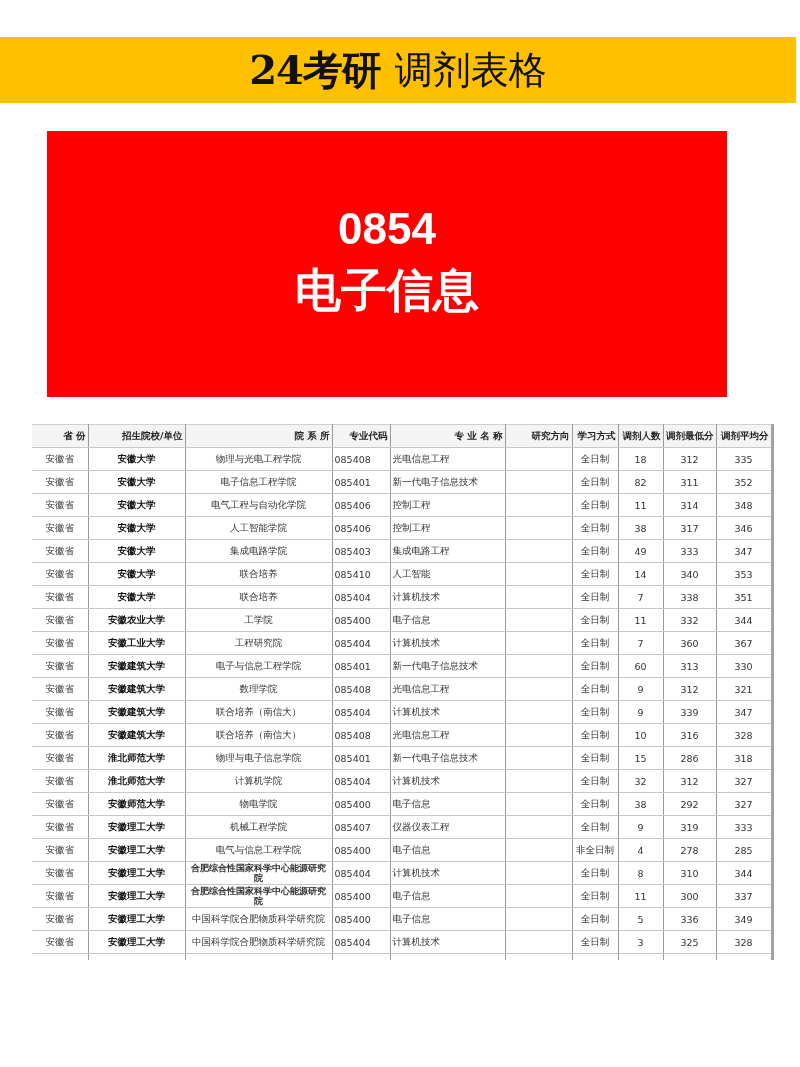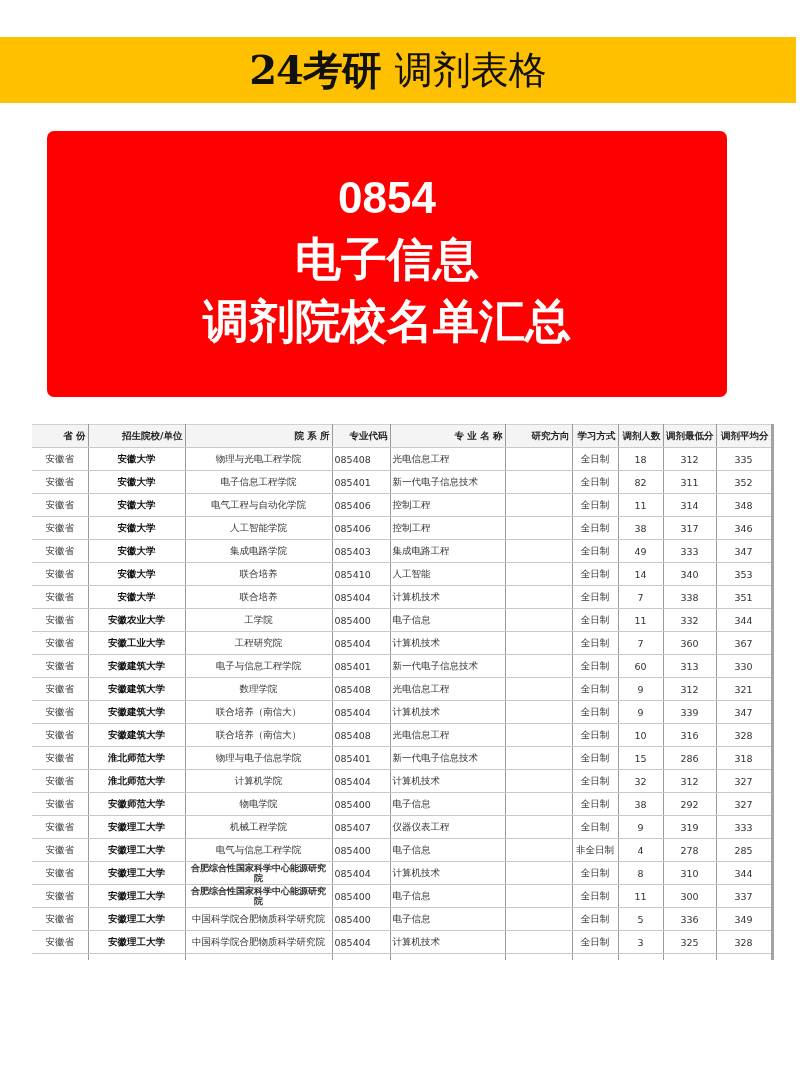--- a/index.html
+++ b/index.html
@@ -8,21 +8,20 @@
     position: absolute; left: 0; top: 37px; width: 796px; height: 66px;
     background: #ffc000; display: flex; align-items: center; justify-content: center;
   }
   .top-banner .t1 { font-family: "DejaVu Serif", "Liberation Serif", serif; font-weight: bold; font-size: 40px; color: #111; letter-spacing: -1px; }
   .top-banner .t2 { font-family: "DejaVu Sans", sans-serif; font-size: 38px; color: #111; margin-left: 14px; }
   .red-box {
     position: absolute; left: 47px; top: 131px; width: 680px; height: 266px;
     background: #ff0000; color: #ffffff; text-align: center;
     display: flex; flex-direction: column; align-items: center; justify-content: center;
     font-weight: bold;
-    border-radius: 7px;
   }
   .red-box .l1 { font-family: "Liberation Sans", sans-serif; font-size: 44px; line-height: 60px; margin-top: -8px; }
   .red-box .l2 { font-size: 46px; line-height: 62px; }
   .red-box .l3 { font-size: 46px; line-height: 62px; }
   table.data {
     position: absolute; left: 32px; top: 424px; width: 740px;
     border-collapse: collapse; table-layout: fixed; font-size: 9.5px; color: #333;
   }
   table.data th, table.data td {
     border-bottom: 1px solid #c8c8c8; border-right: 1px solid #9a9a9a;
@@ -40,21 +39,20 @@
 <body>
 
 <div class="top-banner">
   <span class="t1">24考研</span>
     <span class="t2">调剂表格</span>
 </div>
 
 <div class="red-box">
   <div class="l1">0854</div>
   <div class="l2">电子信息</div>
-  <div class="l3">调剂院校名单汇总</div>
 </div>
 
 <table class="data">
   <colgroup>
     <col style="width:56px">
       <col style="width:97px">
       <col style="width:147px">
       <col style="width:58px">
       <col style="width:115px">
       <col style="width:67px">

